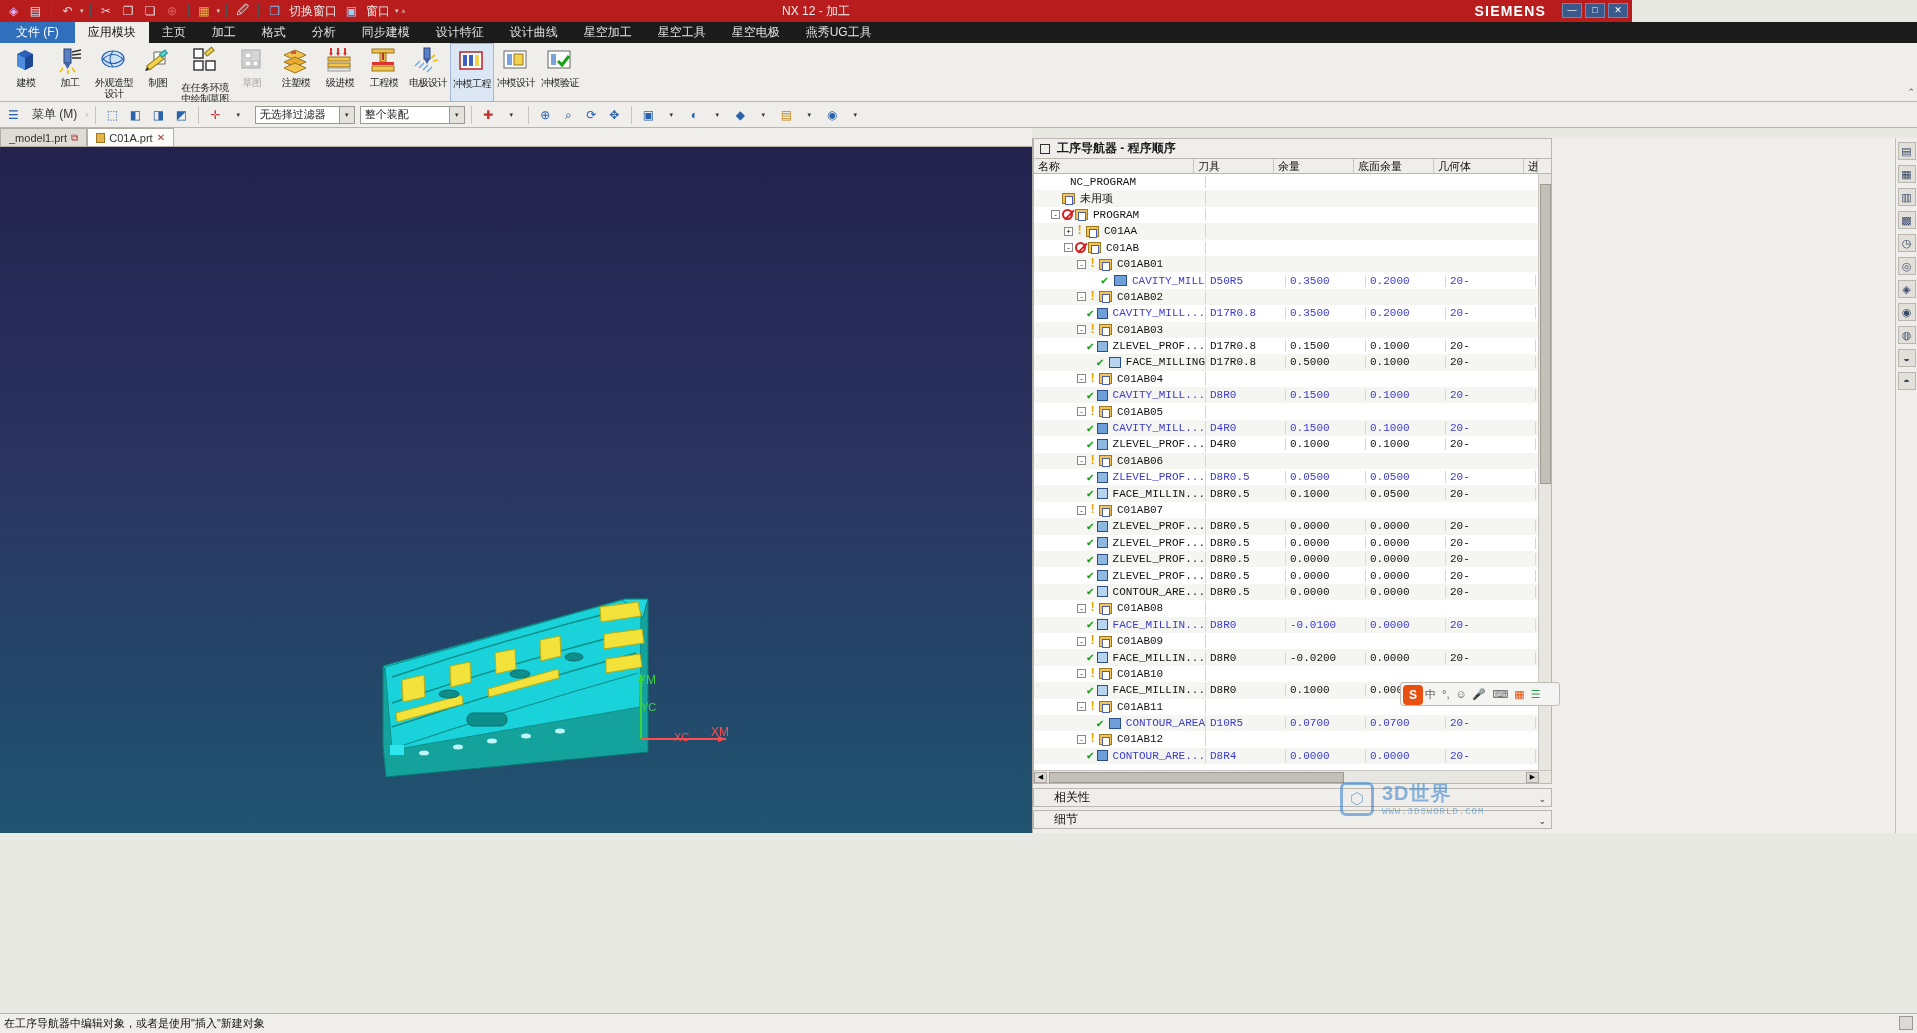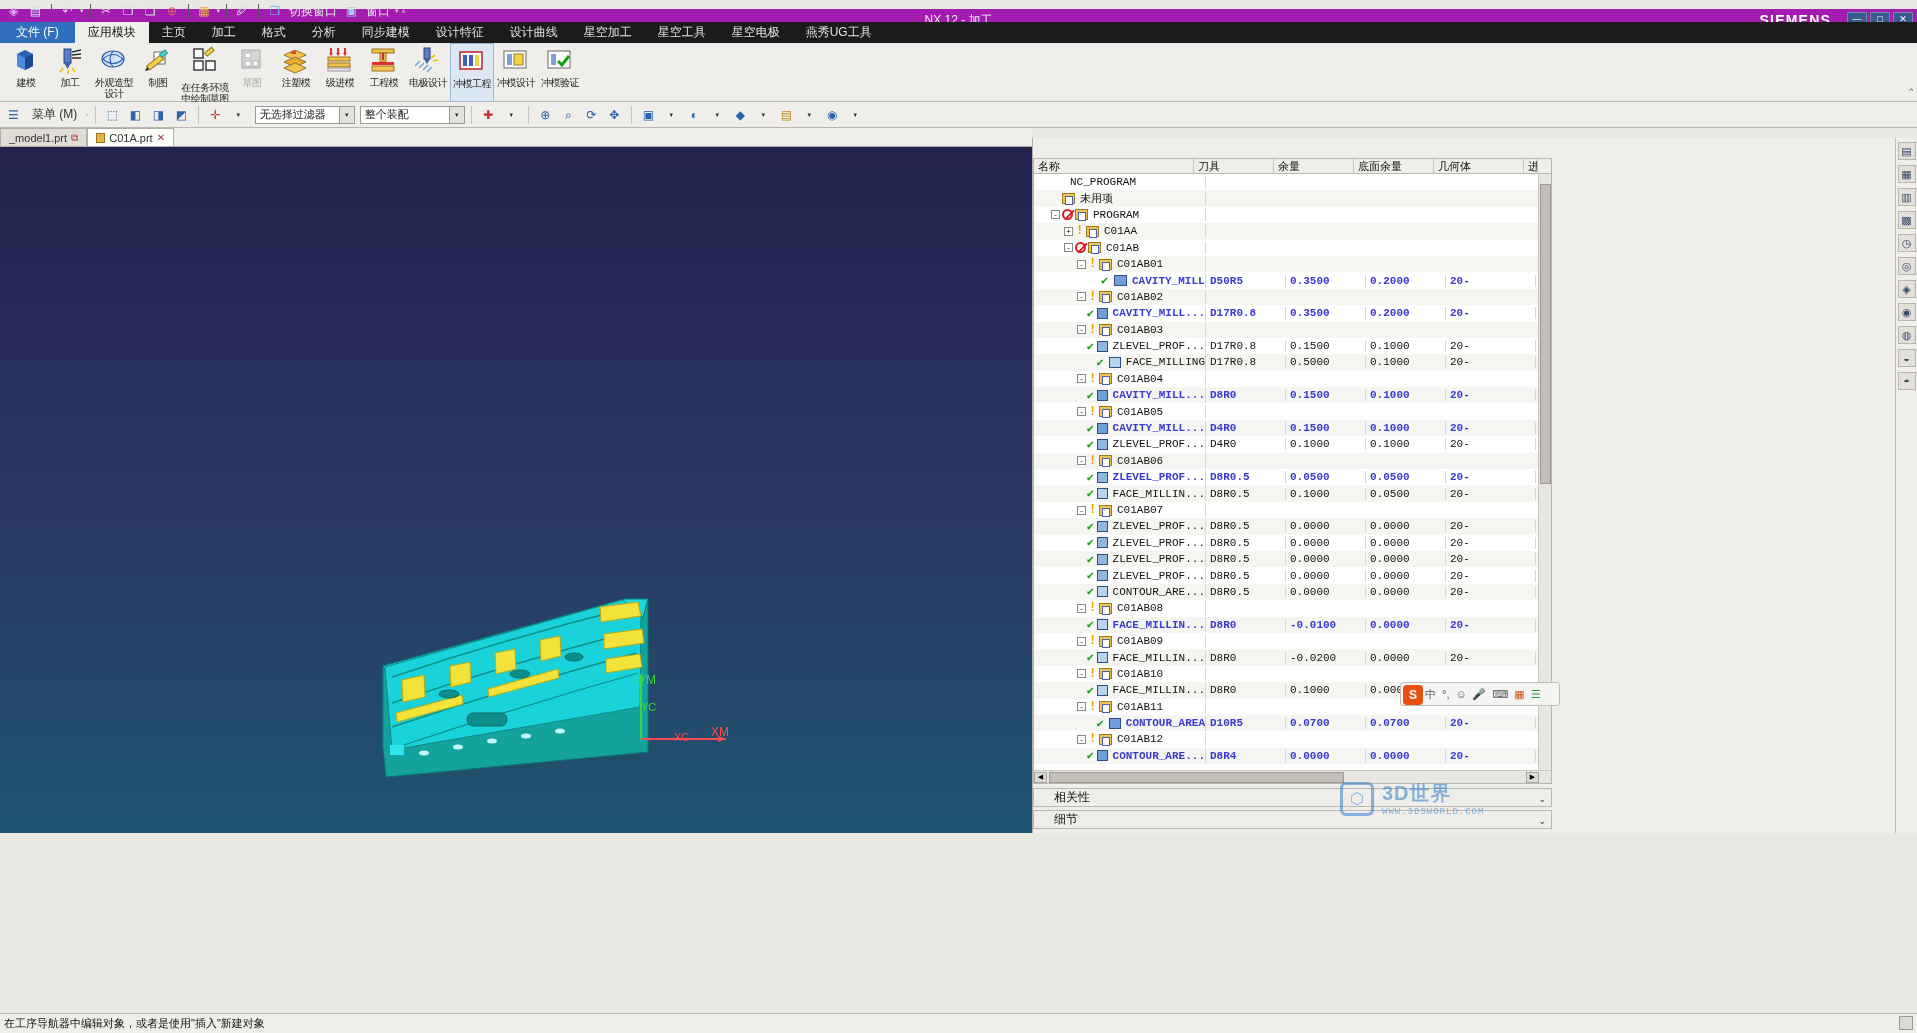--- a/index.html
+++ b/index.html
@@ -7,22 +7,22 @@
     margin: 0; padding: 0;
     width: 1917px; height: 1033px;
     overflow: hidden;
     font-family: "Liberation Sans", sans-serif;
     font-size: 12px;
   }
   #app { position: relative; width: 1917px; height: 1033px; background: #e9e9e4; }
 
   
   .titlebar {
-    position: absolute; top: 9px; left: 0; width: 1917px; height: 22px;
-    background: #a21caf; color: #e8e8e8;
+    position: absolute; top: 0; left: 0; width: 1632px; height: 22px;
+    background: #b91c1c; color: #e8e8e8;
   }
   .titlebar .title {
     position: absolute; left: 0; right: 0; text-align: center; line-height: 22px;
     font-size: 12px; color: #f0f0f0;
   }
   .titlebar .brand {
     position: absolute; right: 86px; top: 3px; font-size: 14px; letter-spacing: 1.2px;
     color: #ffffff; font-weight: bold;
   }
   .winbtns { position: absolute; right: 4px; top: 3px; display: flex; gap: 3px; }
@@ -163,21 +163,21 @@
     border-right: 1px solid #d9d7cf;
   }
   .trow .c-tool { width: 80px; padding-left: 4px; font-family: "Liberation Mono", monospace;
                   border-right: 1px solid #d9d7cf; white-space: nowrap; overflow:hidden; }
   .trow .c-st   { width: 80px; padding-left: 4px; font-family: "Liberation Mono", monospace;
                   border-right: 1px solid #d9d7cf; }
   .trow .c-fl   { width: 80px; padding-left: 4px; font-family: "Liberation Mono", monospace;
                   border-right: 1px solid #d9d7cf; }
   .trow .c-geo  { width: 90px; padding-left: 4px; font-family: "Liberation Mono", monospace;
                   border-right: 1px solid #d9d7cf; }
-  .blue { color: #3b3bd0; font-weight: bold; }
+  .blue { color: #3b3bd0; }
   .plain { color: #111; }
 
   .indent { display: inline-block; }
   .pm {
     width: 9px; height: 9px; border: 1px solid #888; background: #fff; color: #000;
     font-size: 8px; line-height: 7px; text-align: center; display: inline-block;
     font-family: "Liberation Sans", sans-serif;
   }
   .pmspace { width: 9px; display: inline-block; }
   .folder {
@@ -598,20 +598,24 @@
       <polygon points="641,526 638,534 644,534" fill="#3fd43f"></polygon>
     </svg>
     <div class="axes" style="left:638px; top:526px; color:#3fd43f; font-size:12px;">YM</div>
     <div class="axes" style="left:641px; top:554px; color:#3fd43f; font-size:11px;">YC</div>
     <div class="axes" style="left:674px; top:584px; color:#ff4d4d; font-size:11px;">XC</div>
     <div class="axes" style="left:711px; top:578px; color:#ff4d4d; font-size:12px;">XM</div>
   </div>
 
   <div class="navdock">
 
+    <div class="navheader">
+      <span class="sq"></span>
+      <span>工序导航器 - 程序顺序</span>
+    </div>
 
     <div class="treewrap">
       <div class="colhead">
         <div class="ch" style="width:160px">名称</div>
         <div class="ch" style="width:80px">刀具</div>
         <div class="ch" style="width:80px">余量</div>
         <div class="ch" style="width:80px">底面余量</div>
         <div class="ch" style="width:90px">几何体</div>
         <div class="ch" style="width:14px">进</div>
       </div>

